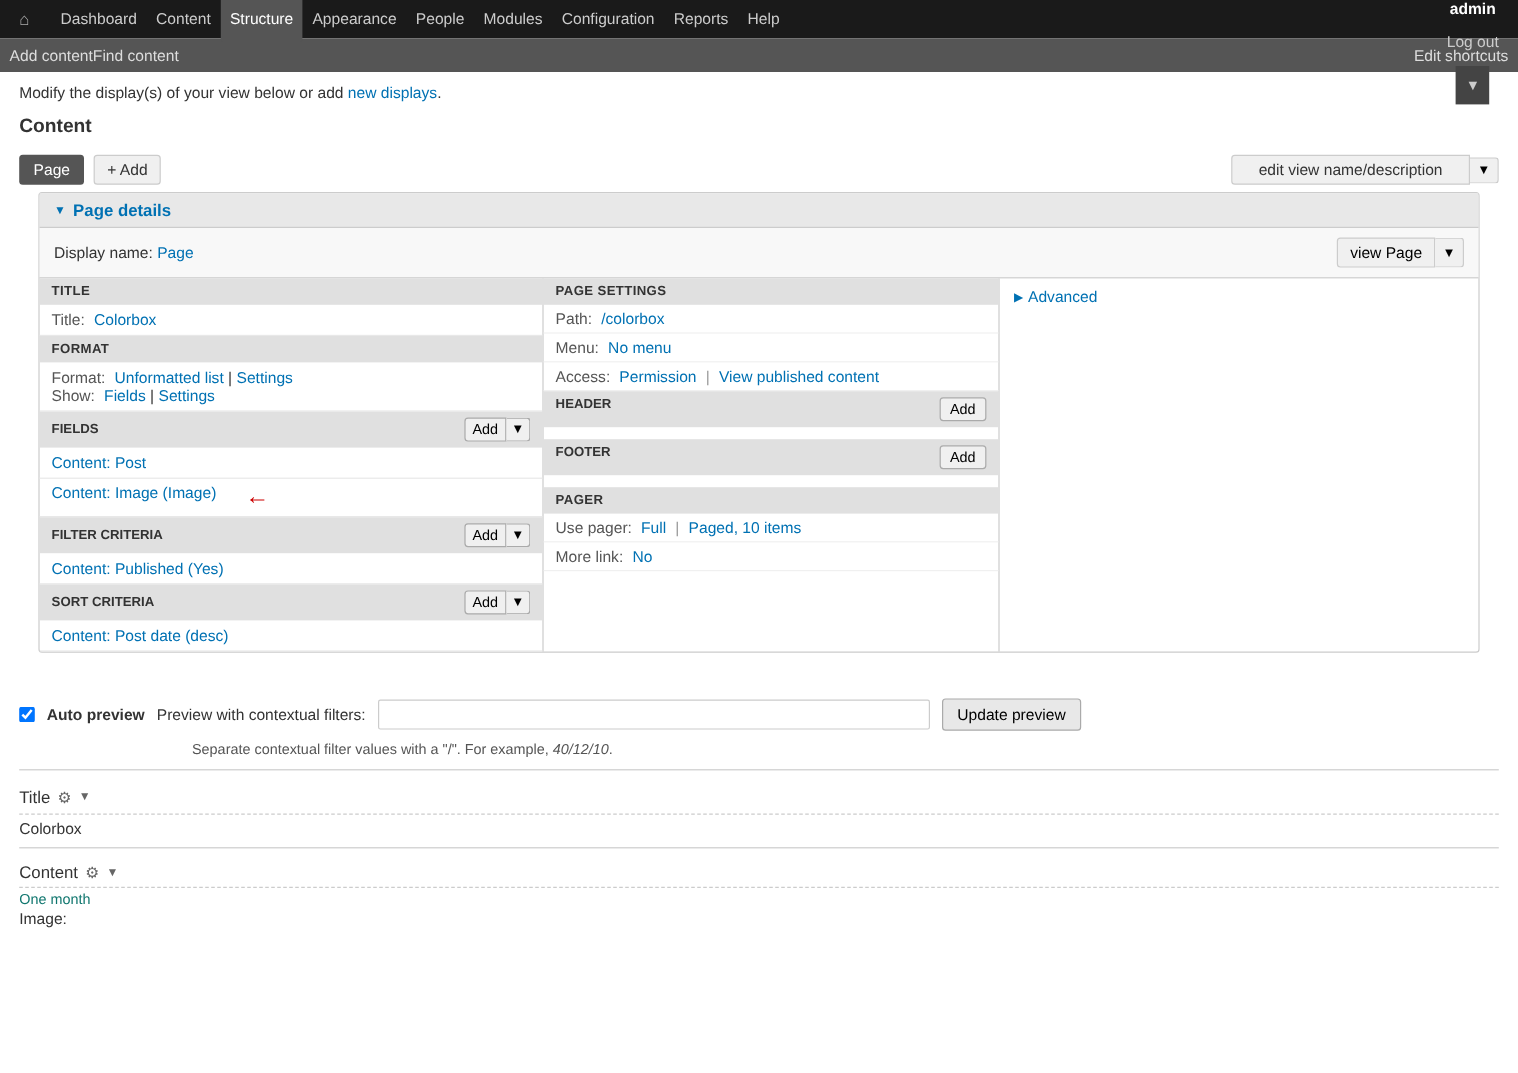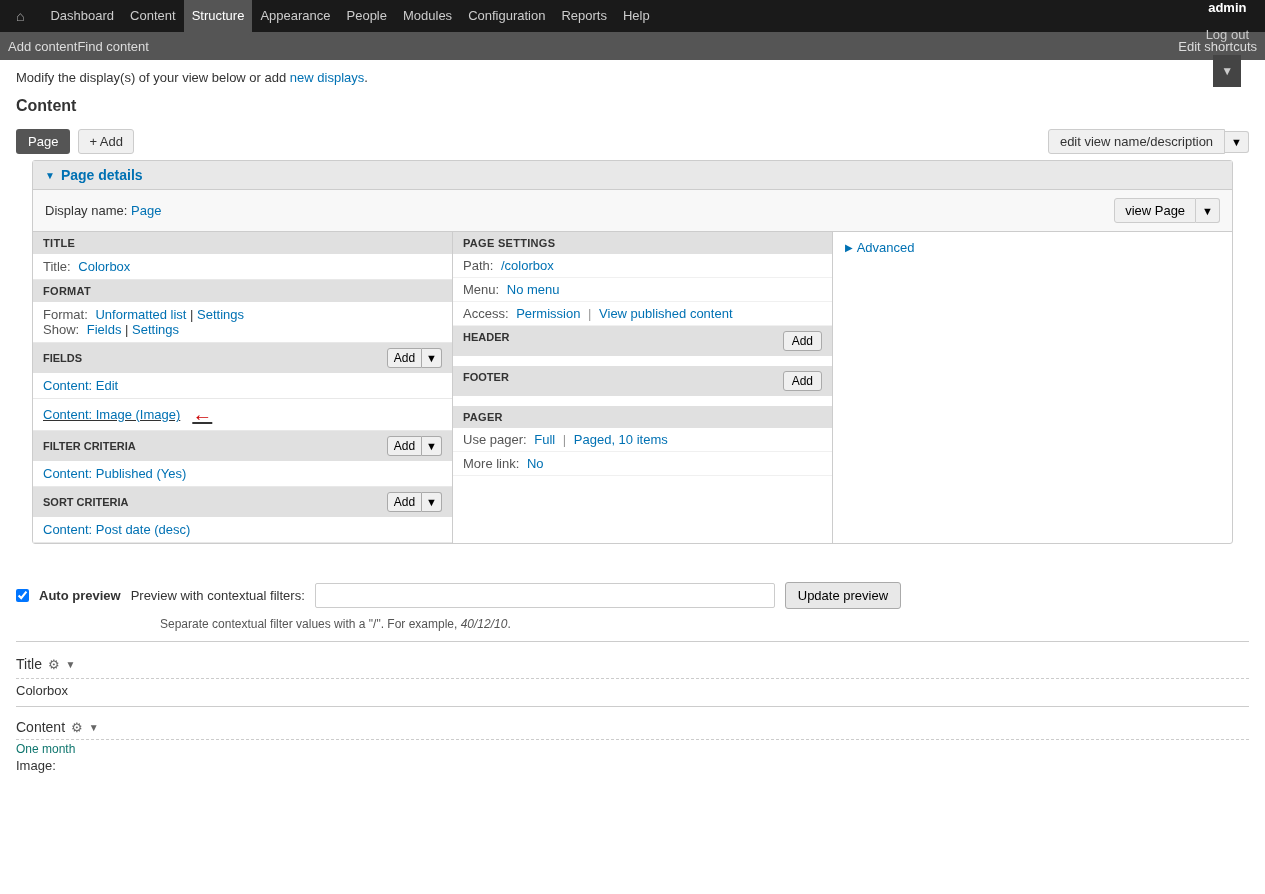--- a/index.html
+++ b/index.html
@@ -107,21 +107,21 @@
       cursor: pointer;
       font-size: 13px;
       border-radius: 3px;
       margin-left: 8px;
     }
     .edit-view-btn {
       margin-left: auto;
       background: #f0f0f0;
       color: #333;
       border: 1px solid #ccc;
-      padding: 4px 11px;
+      padding: 4px 22px;
       cursor: pointer;
       font-size: 13px;
       border-radius: 3px 0 0 3px;
     }
     .edit-view-dropdown {
       background: #f0f0f0;
       border: 1px solid #ccc;
       border-left: none;
       padding: 4px 6px;
       cursor: pointer;
@@ -258,24 +258,22 @@
       border-left: none;
       padding: 2px 4px;
       cursor: pointer;
       font-size: 11px;
       border-radius: 0 3px 3px 0;
     }
 
     
     .arrow-row {
       display: flex;
-      align-items: center;
-      gap: 12px;
+      gap: 24px;
       padding: 4px 10px;
-      text-decoration: underline;
     }
     .red-arrow {
       color: #cc0000;
       font-size: 20px;
     }
 
     
     .ps-row {
       padding: 4px 10px;
       font-size: 13px;
@@ -501,21 +499,21 @@
         </div>
 
         <div class="section-hdr-with-btn">
           <span class="hdr-title">FIELDS</span>
           <div style="display:flex;">
             <button class="small-add-btn">Add</button>
             <button class="small-add-dropdown">▼</button>
           </div>
         </div>
         <div class="section-content">
-          <a href="#">Content: Edit</a>
+          <a href="#">Content: Post</a>
         </div>
         <div class="section-content arrow-row">
           <a href="#">Content: Image (Image)</a>
           <span class="red-arrow">←</span>
         </div>
 
         <div class="section-hdr-with-btn">
           <span class="hdr-title">FILTER CRITERIA</span>
           <div style="display:flex;">
             <button class="small-add-btn">Add</button>

